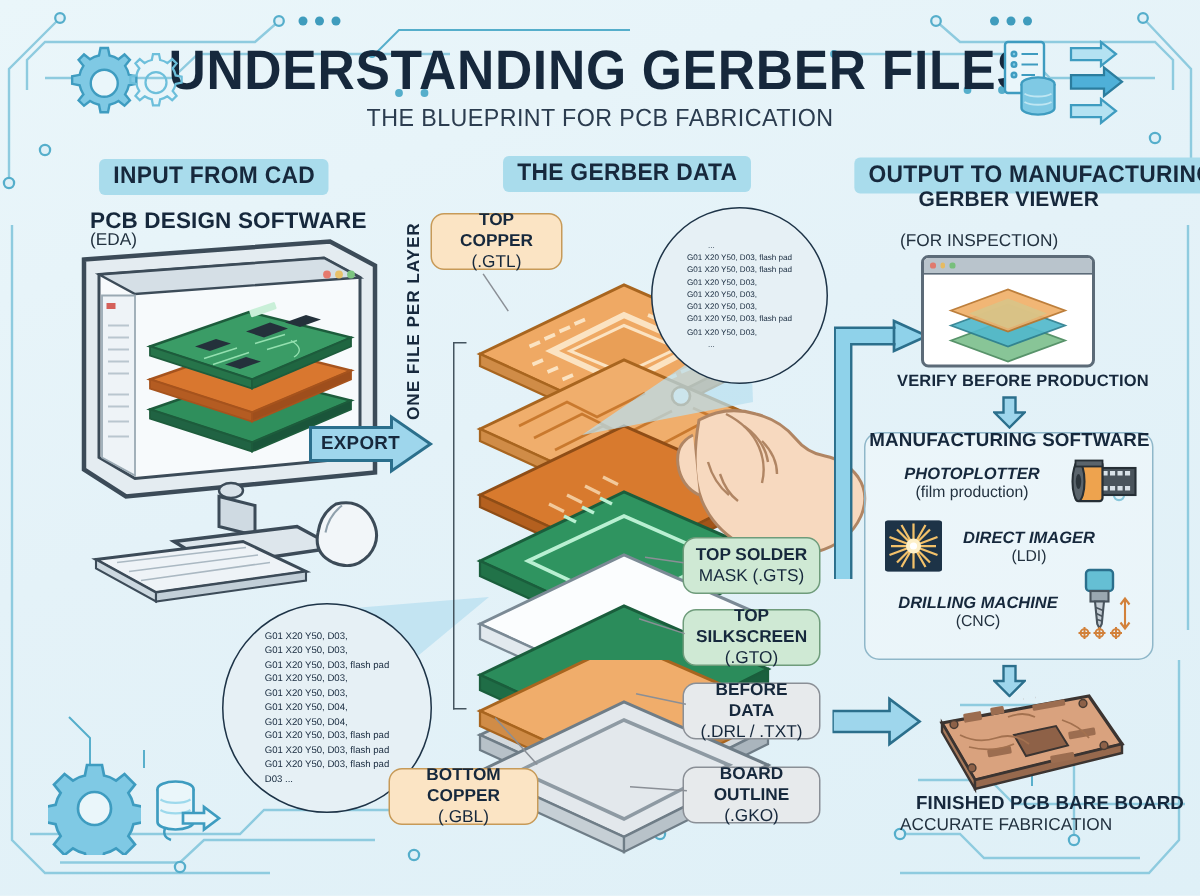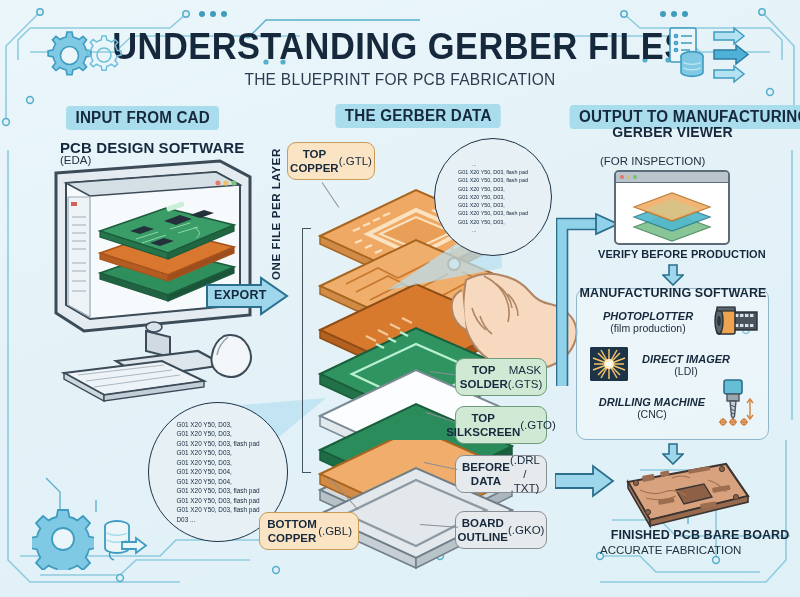--- a/index.html
+++ b/index.html
@@ -49,21 +49,21 @@
     white-space:nowrap;
   }
   .cap-sub {
     position:absolute; text-align:left;
     color:#22313f; font-size:11.5px; white-space:nowrap;
   }
 
   
   .chip {
     position:absolute; border-radius:9px; border:1.4px solid #8a8f96;
-    display:flex; align-items:center;
+    display:flex; flex-direction:column; align-items:center;
     justify-content:center; text-align:center;
     font-size:11.5px; color:#16283c; line-height:1.22;
     padding:4px 6px;
   }
   .chip .l1 { font-weight:bold; }
   .chip .l2 { }
   .chip.orange { background:#fbe4c4; border-color:#c79a58; }
   .chip.green  { background:#cfe9d4; border-color:#6f9c7b; }
   .chip.gray   { background:#e7eaec; border-color:#8a8f96; }
 

